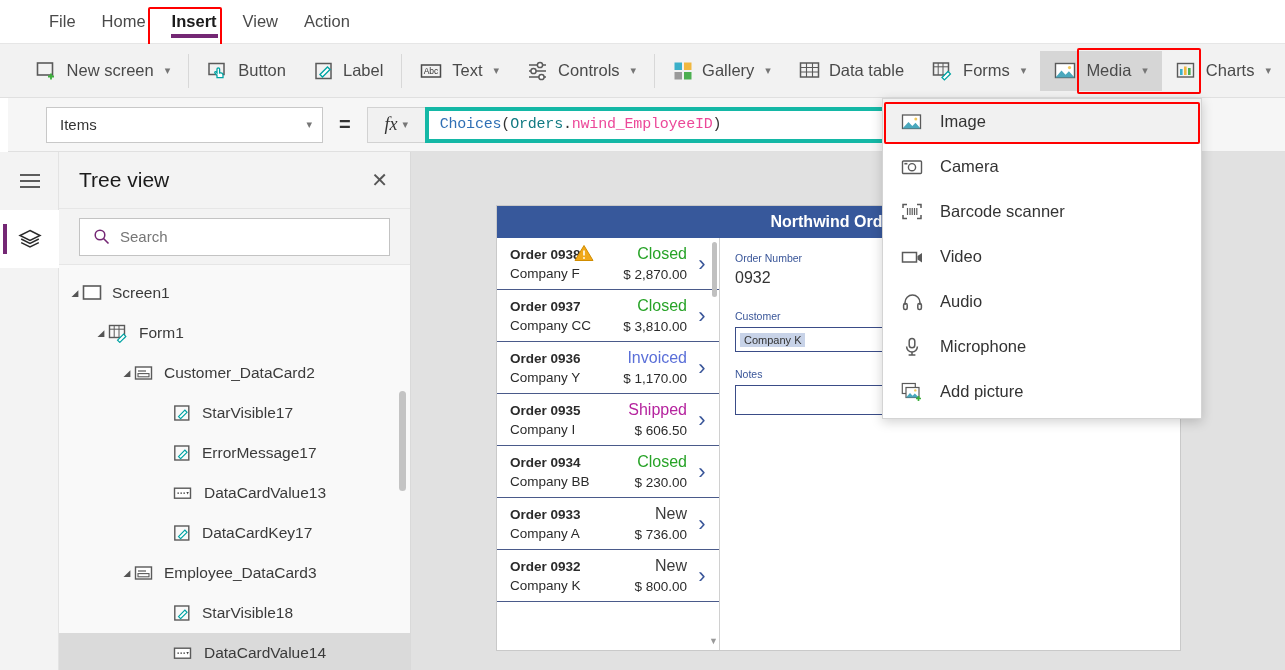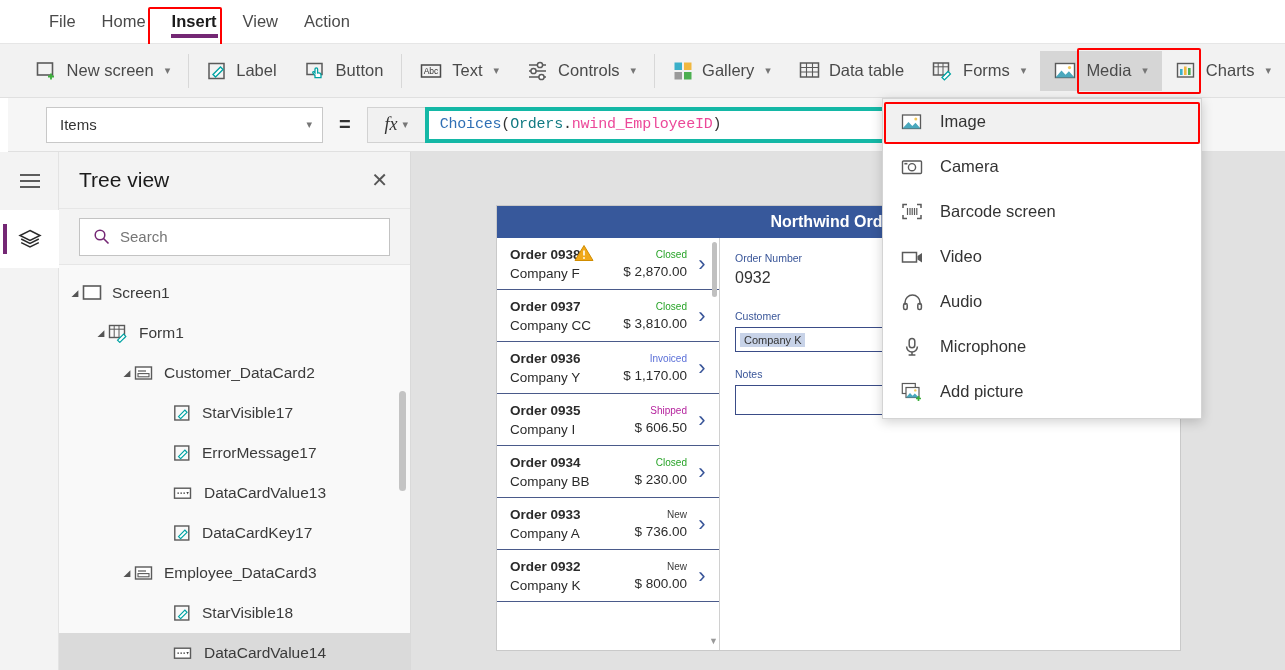--- a/index.html
+++ b/index.html
@@ -143,21 +143,21 @@
   .nw-body { display:flex; height:412px; }
   .gallery { width:222px; position:relative; background:#fff; }
   .gitem {
     height:52px; border-bottom:1.5px solid #4a5a8a; display:flex; align-items:center;
     padding:0 6px 0 13px; position:relative;
   }
   .g-left { display:flex; flex-direction:column; gap:4px; }
   .g-ord { font-size:13.5px; font-weight:bold; color:#2b2b2b; position:relative; white-space:nowrap; }
   .g-comp { font-size:13.5px; color:#2b2b2b; }
   .g-right { margin-left:auto; display:flex; flex-direction:column; gap:4px; align-items:flex-end; padding-right:4px; }
-  .g-stat { font-size:10px; }
+  .g-stat { font-size:16px; }
   .g-amt { font-size:13.5px; color:#2b2b2b; white-space:nowrap; }
   .g-chev { width:22px; display:flex; align-items:center; justify-content:center;
     font-size:22px; color:#3a5699; font-weight:300; }
   .g-warn { position:absolute; right:-13px; top:-3px; }
   .gal-sb { position:absolute; right:2px; top:4px; width:5px; height:55px; background:#c0c0c0; border-radius:3px; cursor:pointer; }
   .gal-sb-dn { position:absolute; right:1px; bottom:4px; font-size:9px; color:#999; }
   .detail { flex:1; background:#fff; padding:14px 0 0 16px; position:relative; }
   .d-row { display:flex; gap:66px; }
   .d-field { display:flex; flex-direction:column; gap:5px; }
   .d-lbl { font-size:10.5px; color:#3a5699; }
@@ -219,36 +219,36 @@
         </svg>
       </span>
       <span class="lbl">New screen</span>
       <span class="chev">▾</span>
     </div>
 
     <div class="rb-sep"></div>
 
     <div class="rb">
       <span class="tico">
+        <svg class="icon-svg" width="22" height="20" viewBox="0 0 22 20">
+          <rect x="2" y="2.5" width="15" height="11" fill="none" stroke="#5a5a5a" stroke-width="1.5"></rect>
+          <path d="M10 8 c0-1.4 2.6-1.4 2.6 0 v4 c1.8-0.6 3.4 0.4 3.4 2 v2.6 h-6 v-2 l-2-2.4 c-0.8-1 0.6-2.2 1.4-1.2 l0.6 0.8 z" fill="#fff" stroke="#00a3a3" stroke-width="1.3"></path>
+        </svg>
+      </span>
+      <span class="lbl">Button</span>
+    </div>
+
+    <div class="rb">
+      <span class="tico">
         <svg class="icon-svg" width="20" height="20" viewBox="0 0 20 20">
           <rect x="2" y="2.5" width="15" height="15" fill="none" stroke="#5a5a5a" stroke-width="1.5"></rect>
           <path d="M6 13.5 l7.5-7.5 2.5 2.5 -7.5 7.5 z" fill="#fff" stroke="#00a3a3" stroke-width="1.4"></path>
         </svg>
       </span>
       <span class="lbl">Label</span>
-    </div>
-
-    <div class="rb">
-      <span class="tico">
-        <svg class="icon-svg" width="22" height="20" viewBox="0 0 22 20">
-          <rect x="2" y="2.5" width="15" height="11" fill="none" stroke="#5a5a5a" stroke-width="1.5"></rect>
-          <path d="M10 8 c0-1.4 2.6-1.4 2.6 0 v4 c1.8-0.6 3.4 0.4 3.4 2 v2.6 h-6 v-2 l-2-2.4 c-0.8-1 0.6-2.2 1.4-1.2 l0.6 0.8 z" fill="#fff" stroke="#00a3a3" stroke-width="1.3"></path>
-        </svg>
-      </span>
-      <span class="lbl">Button</span>
     </div>
 
     <div class="rb-sep"></div>
 
     <div class="rb">
       <span class="tico">
         <svg class="icon-svg" width="23" height="18" viewBox="0 0 23 18">
           <rect x="1.5" y="3" width="19" height="12" fill="none" stroke="#4a4a4a" stroke-width="1.5"></rect>
           <text x="11" y="12.4" font-family="Liberation Sans, sans-serif" font-size="8.5" text-anchor="middle" fill="#333">Abc</text>
         </svg>
@@ -675,21 +675,21 @@
       <span>Camera</span>
     </div>
 
     <div class="fo-item">
       <span class="fo-ico">
         <svg class="icon-svg" width="22" height="19" viewBox="0 0 22 19">
           <path d="M2 6 V2.5 H6 M16 2.5 H20 V6 M20 13 V16.5 H16 M6 16.5 H2 V13" fill="none" stroke="#5a5a5a" stroke-width="1.5"></path>
           <path d="M6.5 6 v7 M9 6 v7 M11.2 6 v7 M13.5 6 v7 M15.8 6 v7" stroke="#5a5a5a" stroke-width="1.2"></path>
         </svg>
       </span>
-      <span>Barcode screen</span>
+      <span>Barcode scanner</span>
     </div>
 
     <div class="fo-item">
       <span class="fo-ico">
         <svg class="icon-svg" width="23" height="16" viewBox="0 0 23 16">
           <rect x="1.5" y="3.5" width="14" height="9.5" fill="none" stroke="#5a5a5a" stroke-width="1.5"></rect>
           <path d="M16.5 7 L21 4 v9.5 L16.5 10.5 z" fill="#5a5a5a"></path>
         </svg>
       </span>
       <span>Video</span>

